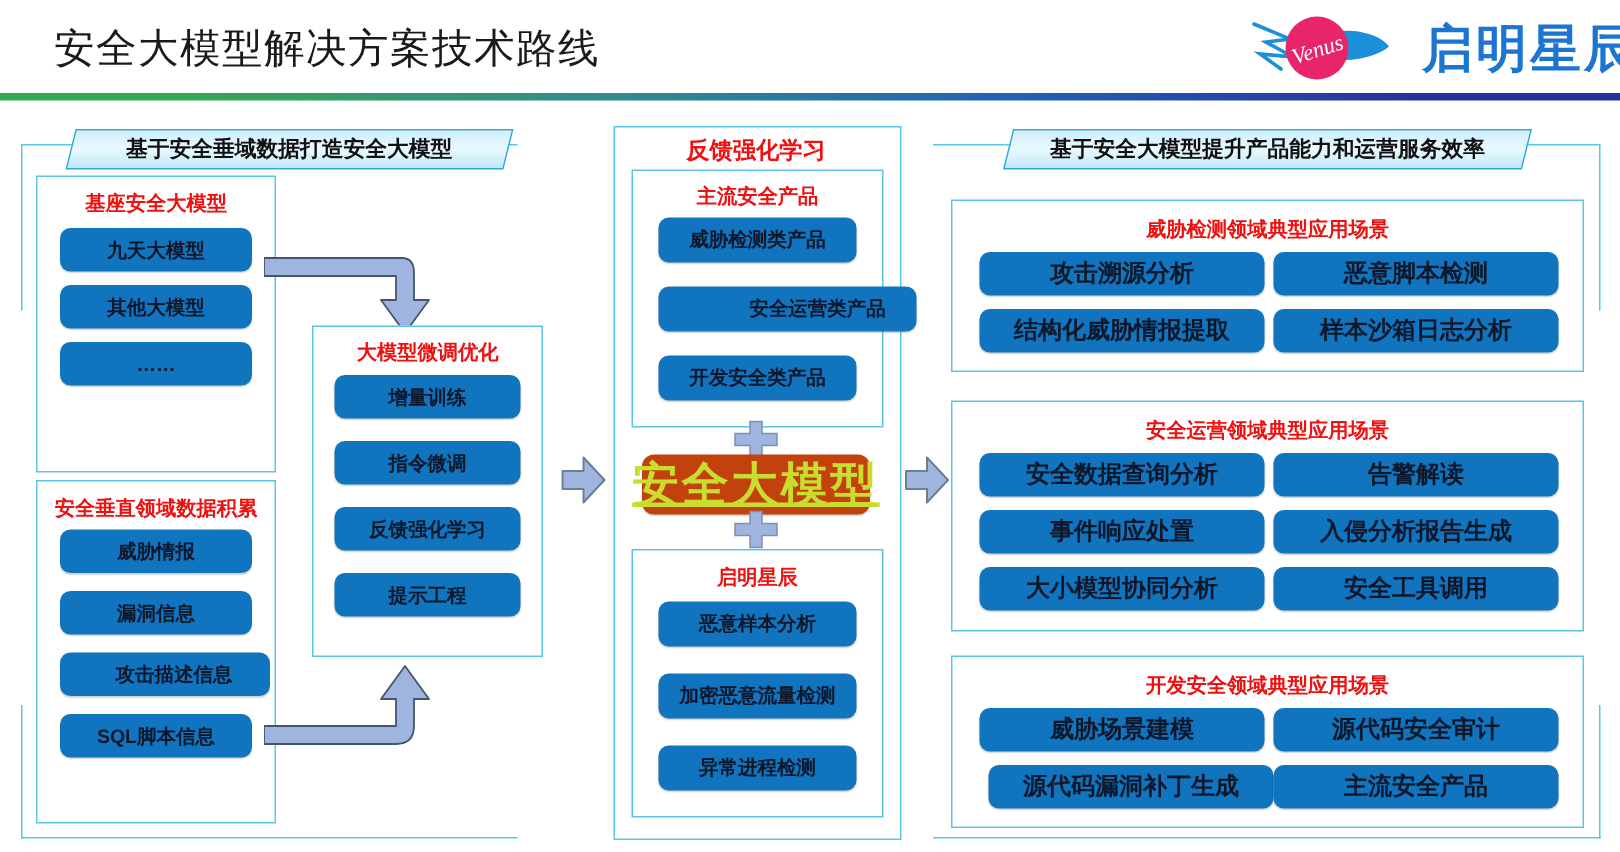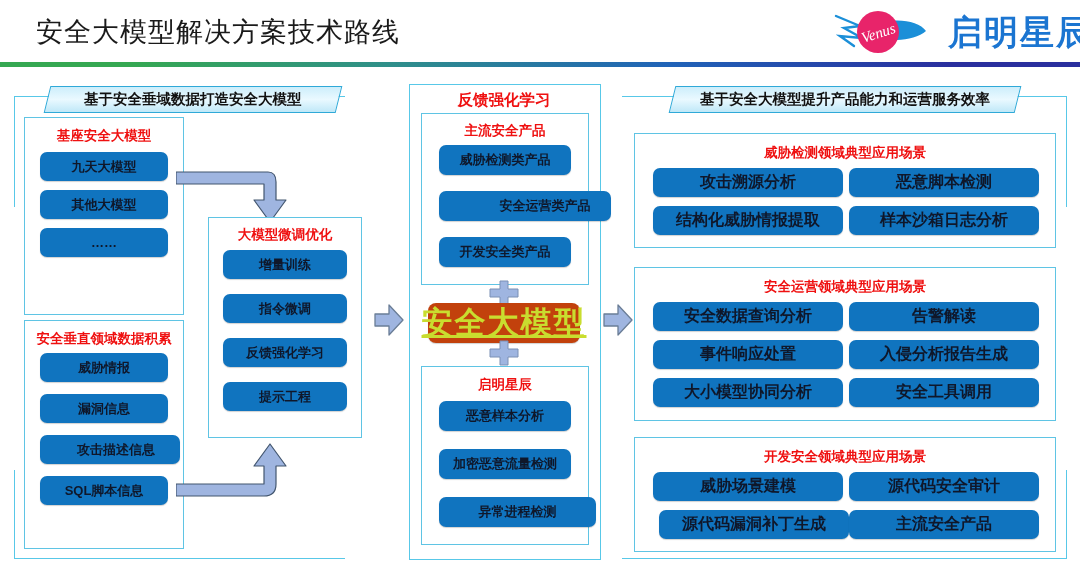--- a/index.html
+++ b/index.html
@@ -162,21 +162,21 @@
 <div class="plus" style="left:489px;top:340px;width:30px;height:26px;">
   <svg width="30" height="26" viewBox="0 0 30 26">
     <path d="M11 1 L19 1 L19 9 L29 9 L29 17 L19 17 L19 25 L11 25 L11 17 L1 17 L1 9 L11 9 Z" fill="#9fb5e0" stroke="#7b90b5" stroke-width="1"></path>
   </svg>
 </div>
 
 <div class="panel" style="left:421px;top:366px;width:166px;height:177px;">
   <div class="panel-title" style="top:9px;">启明星辰</div>
   <div class="btn" style="left:17px;top:34px;width:132px;height:30px;">恶意样本分析</div>
   <div class="btn" style="left:17px;top:82px;width:132px;height:30px;">加密恶意流量检测</div>
-  <div class="btn" style="left:17px;top:130px;width:157px;height:30px;">异常进程检测</div>
+  <div class="btn" style="left:17px;top:130px;width:132px;height:30px;">异常进程检测</div>
 </div>
 
 <div class="arrow-r" style="left:603px;top:303px;width:30px;height:34px;">
   <svg width="30" height="34" viewBox="0 0 30 34">
     <path d="M1 11 L15 11 L15 2 L29 17 L15 32 L15 23 L1 23 Z" fill="#9fb5e0" stroke="#6a7d96" stroke-width="1.3" stroke-linejoin="round"></path>
   </svg>
 </div>
 
 <div class="bracket" style="left:622px;top:96px;width:444px;height:110px;border-left:none;border-bottom:none;"></div>
 <div class="bracket" style="left:622px;top:470px;width:444px;height:88px;border-left:none;border-top:none;"></div>

